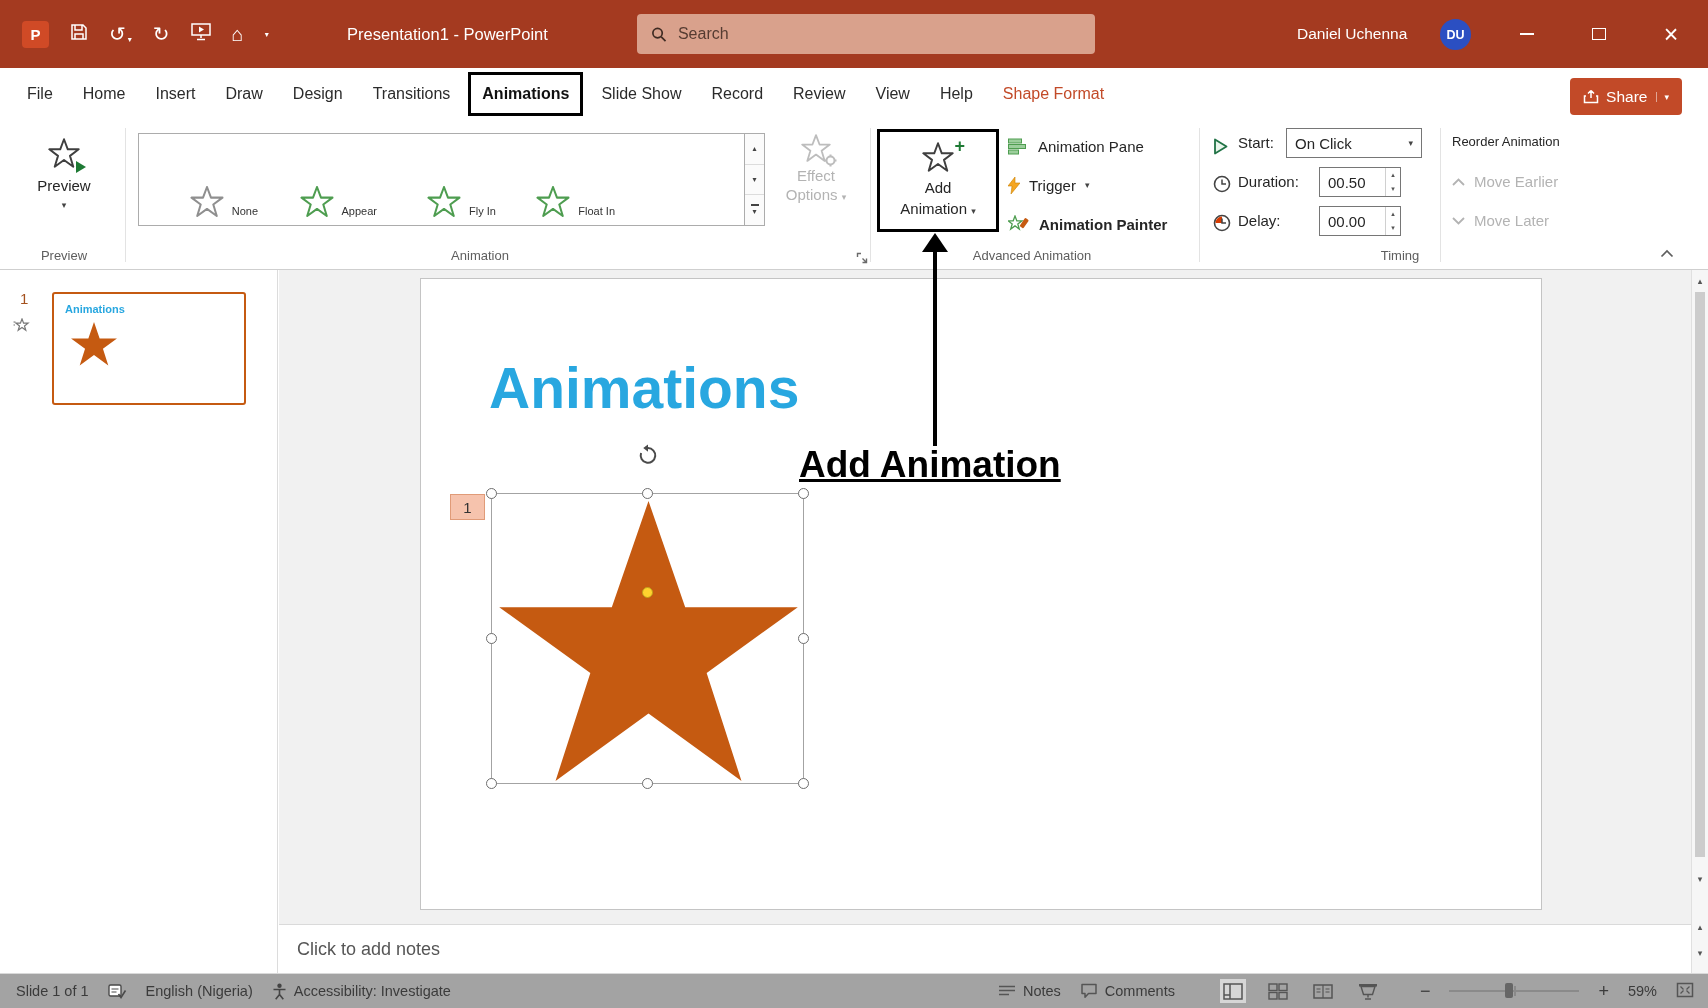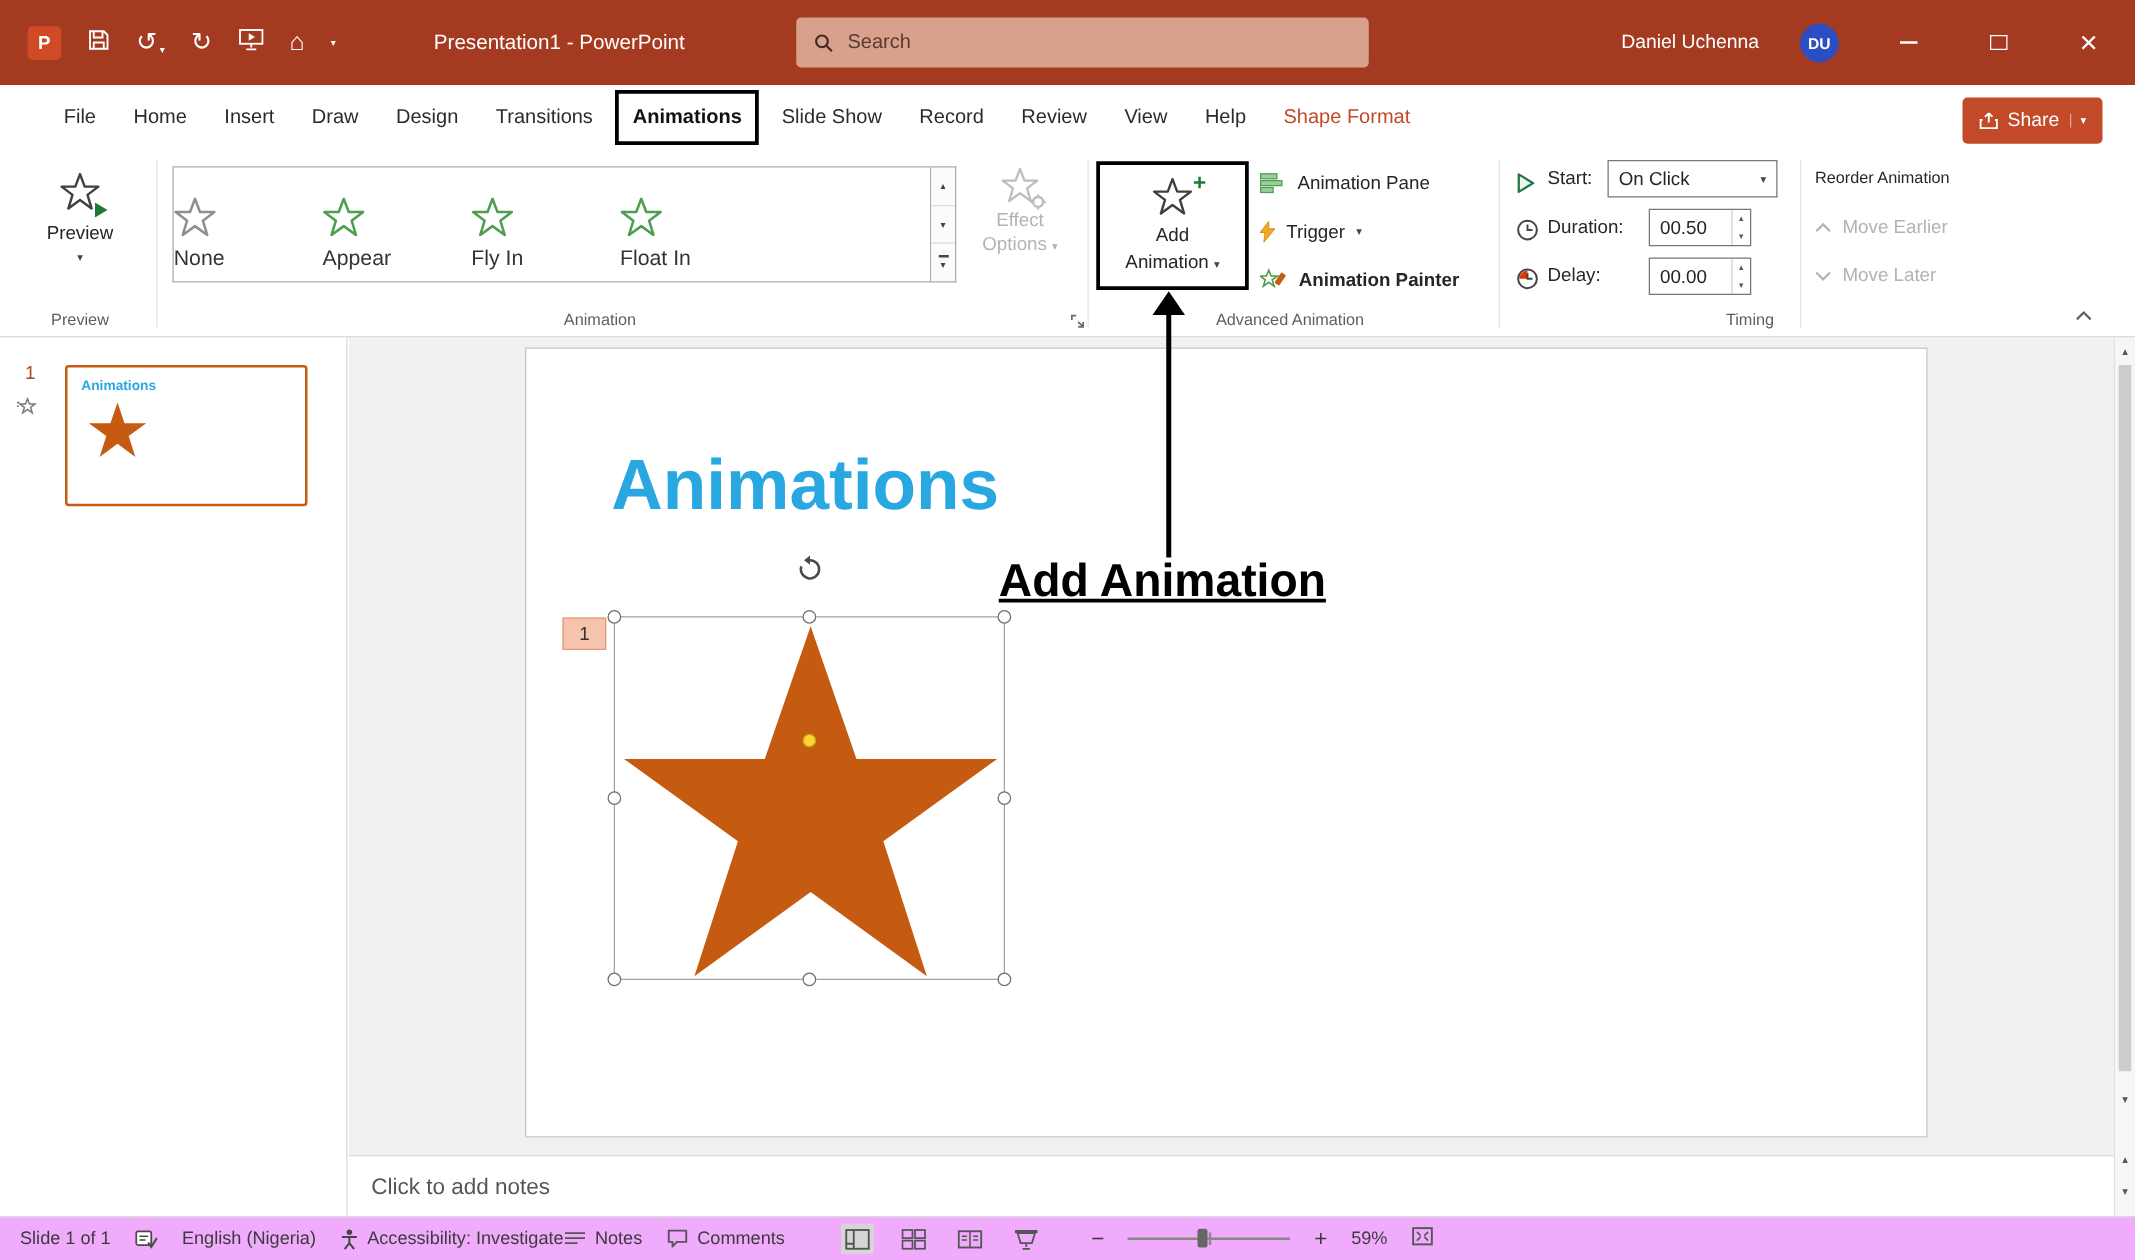--- a/index.html
+++ b/index.html
@@ -27,21 +27,21 @@
   .avatar { position: absolute; left: 1440px; top: 19px; width: 31px; height: 31px; border-radius: 50%;
     background: var(--avatar_blue, #2B4FC2); display: flex; align-items: center; justify-content: center; font-size: 12.5px; font-weight: 700; }
   .win-btn { position: absolute; top: 0; width: 50px; height: 68px; display: flex; align-items: center; justify-content: center; }
   .win-min { left: 1502px; } .win-max { left: 1574px; } .win-close { left: 1646px; }
   .min-glyph { width: 14px; border-top: 2px solid #fff; display: block; }
   .max-glyph { width: 14px; height: 12px; border: 1.5px solid #fff; display: block; }
   .close-glyph { font-size: 25px; line-height: 1; }
 
   
   .tabs { position: absolute; left: 0; top: 68px; width: 1708px; height: 52px; background: #fff;
-    display: flex; align-items: center; padding-left: 36px; }
+    display: flex; align-items: center; padding-left: 12px; }
   .tab { font-size: 16px; color: #2b2b2b; padding: 0 15px; height: 52px; display: flex; align-items: center; white-space: nowrap; }
   .tab.selected { border: 3px solid #000; height: 44px; padding: 0 11px; margin: 0 3px; font-weight: 700; color: #111; }
   .tab.contextual { color: var(--accent_red, #C24A28); }
   .share-btn { position: absolute; left: 1570px; top: 78px; width: 112px; height: 37px;
     background: var(--accent_red, #C24A28); border-radius: 4px; color: #fff;
     display: flex; align-items: center; justify-content: center; gap: 7px; font-size: 15.5px; }
   .share-chev { font-size: 9px; border-left: 1px solid rgba(255,255,255,.5); padding-left: 7px; margin-left: 2px; }
 
   
   .ribbon { position: absolute; left: 0; top: 120px; width: 1708px; height: 150px; background: #fff; border-bottom: 1px solid #CFCFCF; }
@@ -49,22 +49,22 @@
   .vdiv { position: absolute; top: 8px; height: 134px; width: 1px; background: #E3E3E3; }
   .preview-btn { position: absolute; left: 16px; top: 8px; width: 96px; height: 114px;
     display: flex; flex-direction: column; align-items: center; padding-top: 10px; gap: 6px; font-size: 15px; color: #262626; }
   .icon-wrap { position: relative; display: inline-block; }
   .play-overlay { position: absolute; right: -6px; bottom: -2px; }
   .plus-overlay { position: absolute; top: -6px; right: -11px; color: #1E7A34; font-weight: 700; font-size: 18px; }
   .chev9 { font-size: 9px; color: #444; }
 
   .gallery { position: absolute; left: 138px; top: 13px; width: 607px; height: 93px; border: 1px solid #ACACAC;
     background: #fff; display: flex; align-items: stretch; }
-  .gal-item { width: 119px; display: flex; flex-direction: column; align-items: flex-start; justify-content: flex-end;
-    padding: 10px 0 8px; gap: 8px; font-size: 17px; color: #333; }
+  .gal-item { width: 119px; display: flex; flex-direction: row; align-items: flex-end; justify-content: flex-end;
+    padding: 10px 0 8px; gap: 8px; font-size: 11px; color: #333; }
   .gal-item.selected { background: #F0F0F0; box-shadow: inset 0 0 0 2px #8C8C8C; }
   .gstar polygon { fill: #fff; stroke: #8F8F8F; stroke-width: 6; stroke-linejoin: round; }
   .gstar.green polygon { stroke: var(--gallery_green, #4E9D50); }
   .gstar.fadefill polygon { stroke: var(--gallery_green, #4E9D50); fill: #C8E4C8; }
   .gstar.dark polygon { stroke: #3F3F3F; }
   .gstar.gray polygon { stroke: #BDBDBD; }
   .gal-scroll { position: absolute; left: 745px; top: 13px; width: 20px; height: 93px; border: 1px solid #ACACAC;
     border-left: none; display: flex; flex-direction: column; background: #FBFBFB; }
   .gal-scroll > div { flex: 1; display: flex; flex-direction: column; align-items: center; justify-content: center;
     font-size: 8px; color: #444; border-bottom: 1px solid #DCDCDC; }
@@ -126,22 +126,22 @@
   
   .vscroll { position: absolute; left: 1691px; top: 270px; width: 17px; height: 703px; background: #F6F6F6; border-left: 1px solid #E0E0E0; }
   .vs-btn { position: absolute; left: 0; width: 16px; height: 18px; display: flex; align-items: center; justify-content: center;
     font-size: 9px; color: #555; }
   .vs-thumb { position: absolute; left: 3px; top: 22px; width: 10px; height: 565px; background: #CCC; }
 
   .notes-bar { position: absolute; left: 279px; top: 924px; width: 1412px; height: 49px; background: #fff;
     border-top: 1px solid #DADADA; display: flex; align-items: center; padding-left: 18px; font-size: 18px; color: #565656; }
 
   
-  .statusbar { position: absolute; left: 0; top: 973px; width: 1708px; height: 35px; background: #f0abfc;
-    border-top: 1px solid #D9D9D9; display: flex; align-items: center; 
+  .statusbar { position: absolute; left: 0; top: 973px; width: 1708px; height: 35px; background: #a3a3a3;
+    border-top: 1px solid #D9D9D9; display: flex; align-items: center; justify-content: space-between;
     font-size: 14.5px; color: #3b3b3b; padding: 0 14px 0 16px; }
   .sb-left, .sb-right { display: flex; align-items: center; gap: 19px; }
   .sb-item { display: flex; align-items: center; gap: 7px; }
   .vicon { width: 26px; height: 24px; display: flex; align-items: center; justify-content: center; }
   .vicon.active { background: #D6D6D6; }
   .zoom-track { width: 130px; height: 2px; background: #8A8A8A; position: relative; }
   .zoom-notch { position: absolute; left: 50%; top: -4px; width: 2px; height: 10px; background: #8A8A8A; }
   .zoom-thumb { position: absolute; left: 56px; top: -7px; width: 8px; height: 15px; background: #666; border-radius: 2px; }
 </style>
 </head>

